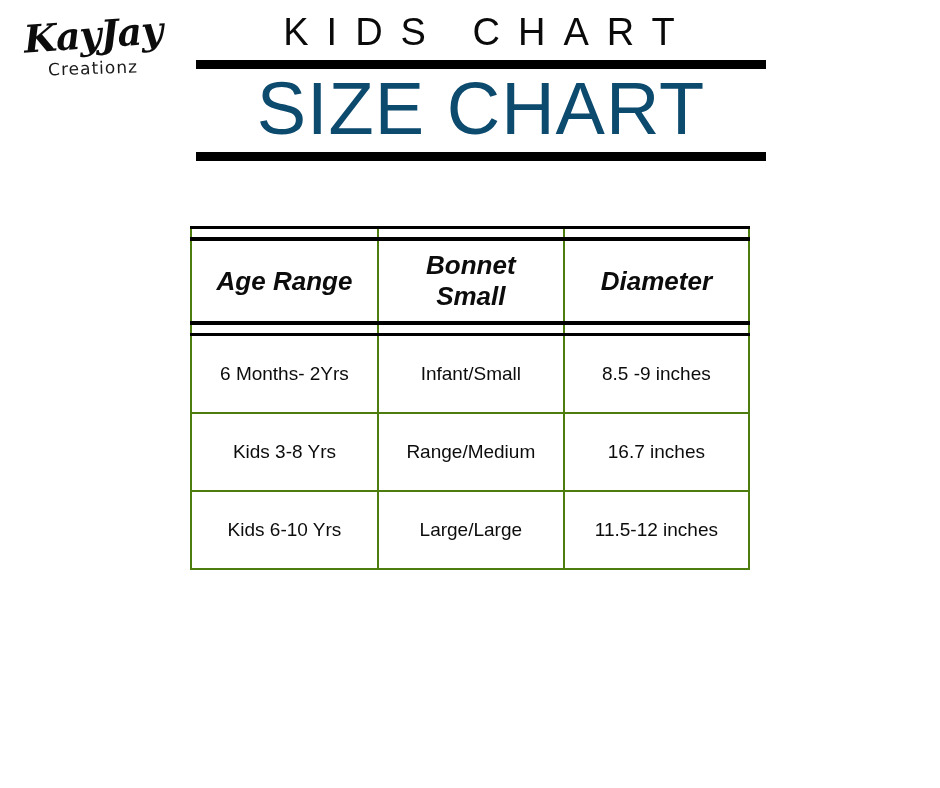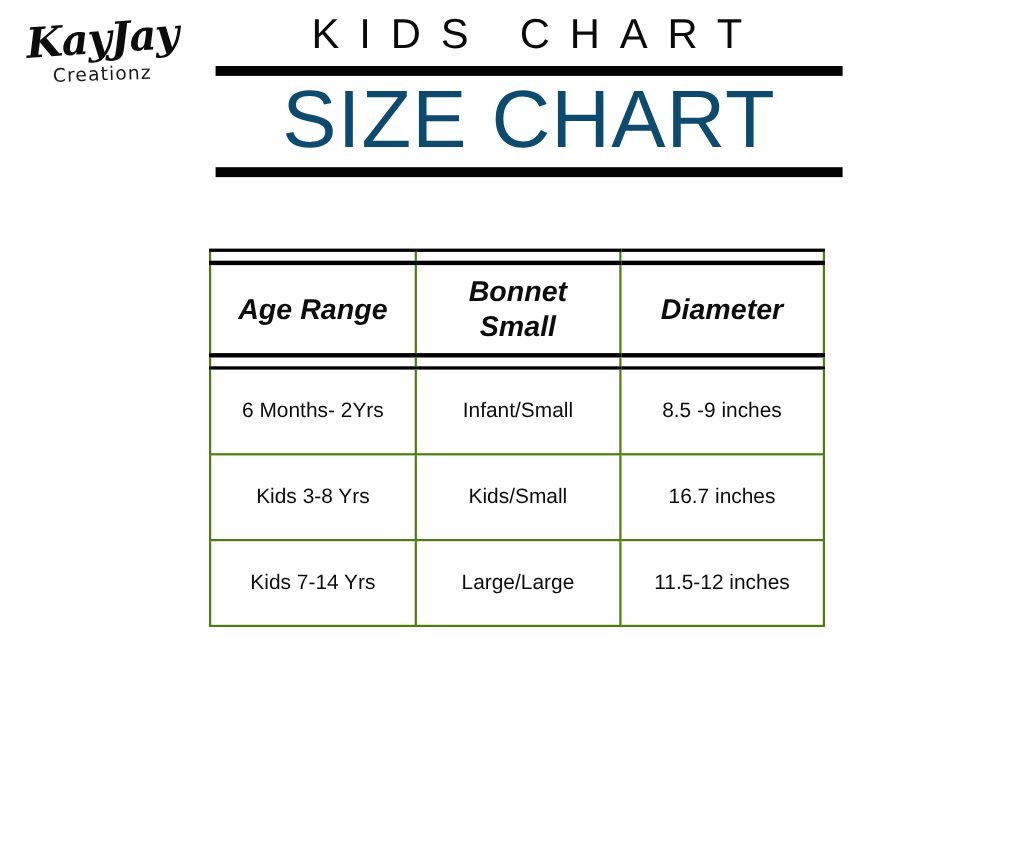--- a/index.html
+++ b/index.html
@@ -175,23 +175,23 @@
         <td class="col-size"></td>
         <td class="col-diam"></td>
       </tr>
       <tr class="body-row">
         <td class="col-age">6 Months- 2Yrs</td>
         <td class="col-size">Infant/Small</td>
         <td class="col-diam">8.5 -9 inches</td>
       </tr>
       <tr class="body-row">
         <td class="col-age">Kids 3-8 Yrs</td>
-        <td class="col-size">Kids/Small</td>
+        <td class="col-size">Range/Medium</td>
         <td class="col-diam">16.7 inches</td>
       </tr>
       <tr class="body-row">
-        <td class="col-age">Kids 7-14 Yrs</td>
+        <td class="col-age">Kids 6-10 Yrs</td>
         <td class="col-size">Large/Large</td>
         <td class="col-diam">11.5-12 inches</td>
       </tr>
     </tbody>
   </table>
 </div>
 
 </body></html>

